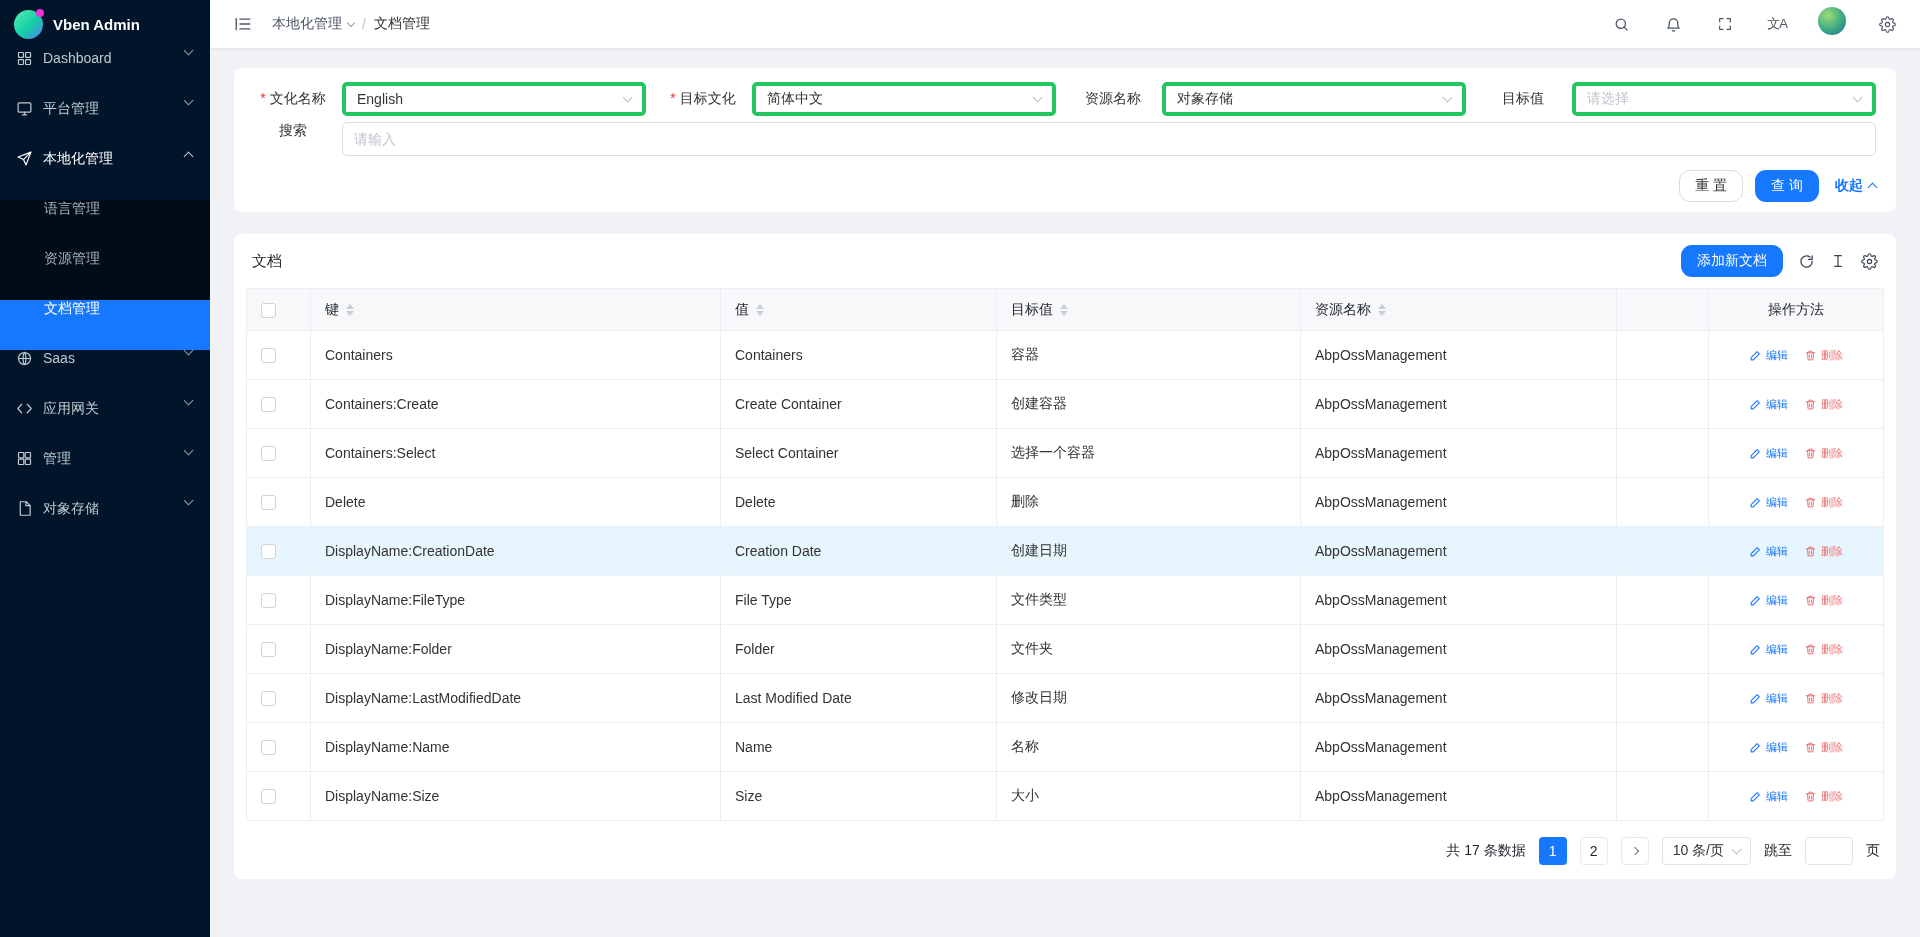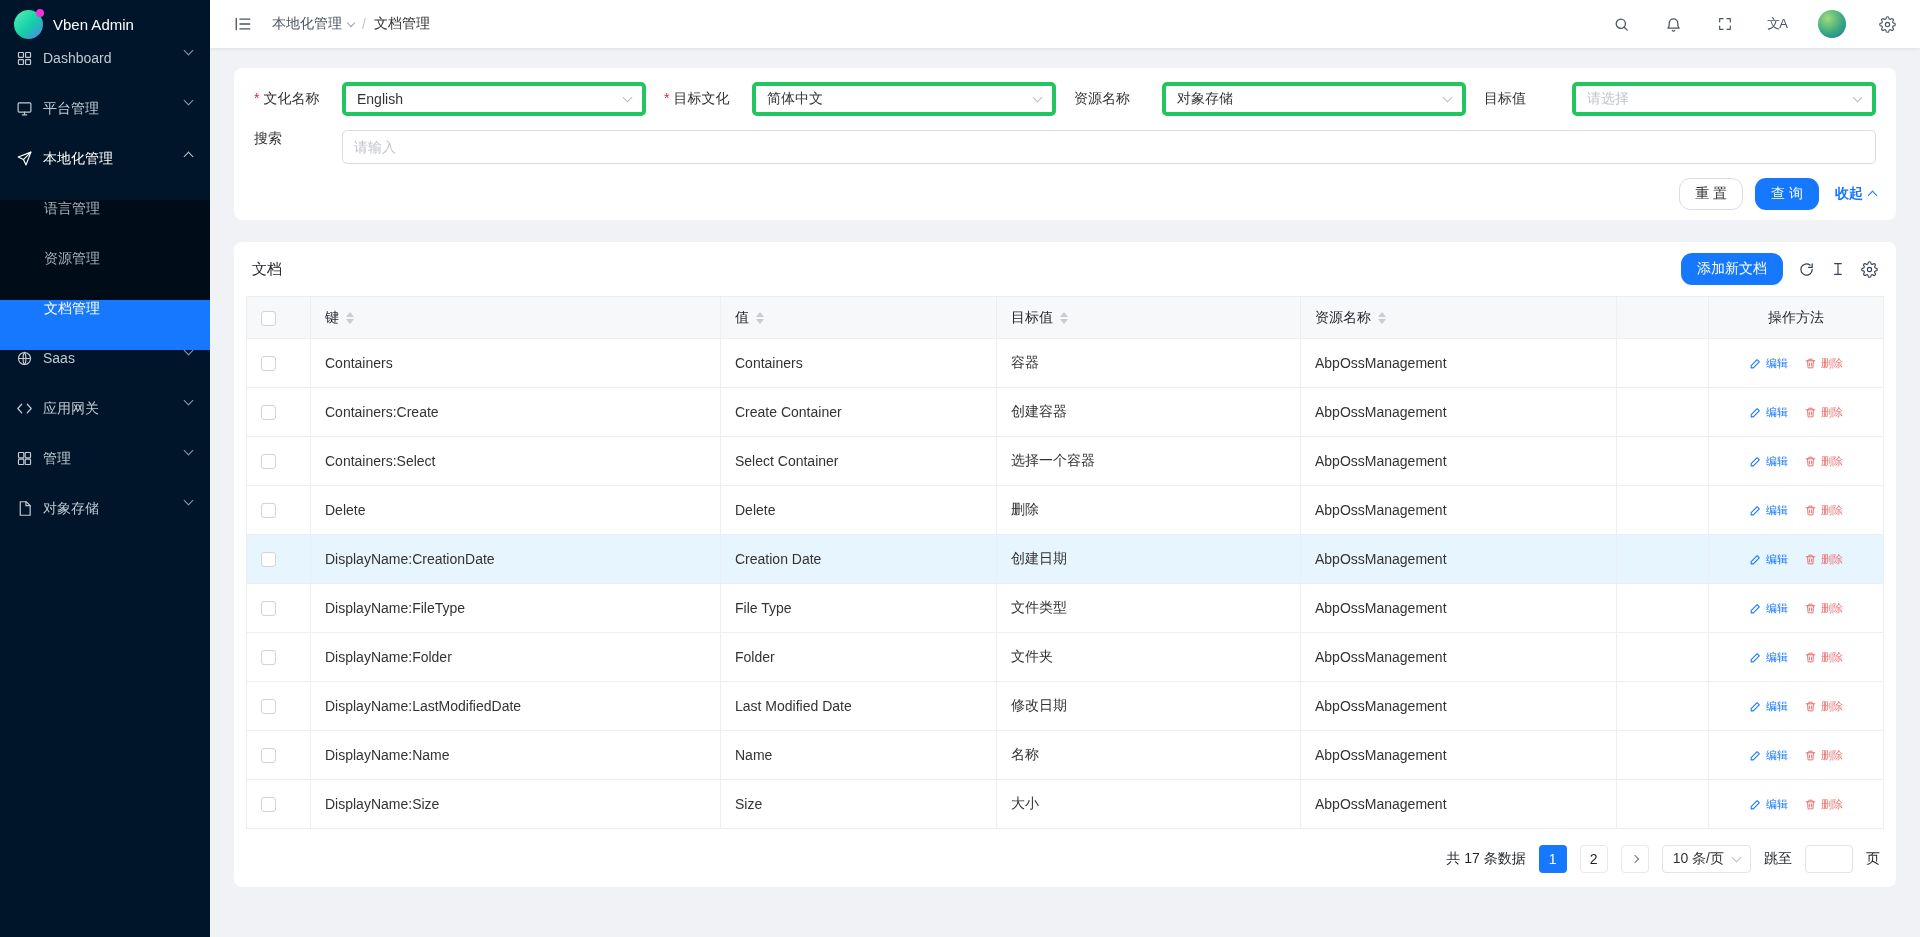--- a/index.html
+++ b/index.html
@@ -11,60 +11,60 @@
   body{
     width:1920px;height:937px;overflow:hidden;background:var(--page-bg);
     font-family:"Liberation Sans","DejaVu Sans",sans-serif;font-size:14px;color:#333;
   }
   
   .sidebar{position:fixed;left:0;top:0;width:210px;height:937px;background:var(--sidebar-bg);z-index:20}
   .logo{height:48px;display:flex;align-items:center;padding:0 14px;cursor:pointer}
   .logo-mark{width:29px;height:29px;border-radius:50%;flex:none;position:relative;
     background:linear-gradient(135deg,#43e6b0 15%,#12cfa6 55%,#5a7cfa 100%)}
   .logo-mark::after{content:"";position:absolute;width:8px;height:8px;border-radius:50%;background:#ef32d9;right:-1px;top:-1px}
-  .logo-title{color:#fff;font-size:15px;font-weight:400;margin-left:10px;white-space:nowrap}
+  .logo-title{color:#fff;font-size:15px;font-weight:700;margin-left:10px;white-space:nowrap}
   .menu{padding-top:2px}
   .menu-item{height:50px;display:flex;padding:0 18px 0 16px;color:#c2c9d1;cursor:pointer;white-space:nowrap}
   .menu-item .mi-icon{display:inline-flex;margin-right:10px;flex:none}
   .mi-label{flex:1;overflow:hidden;text-overflow:ellipsis}
   .menu-item.active{color:#fff}
   .menu-item.child{padding-left:44px;background:var(--submenu-bg);color:#a9b2bc}
   .menu-item.selected{background:var(--accent);color:#fff}
   .mchev{width:7px;height:7px;border-right:1.5px solid currentColor;border-bottom:1.5px solid currentColor;flex:none;opacity:.75}
   .mchev.down{transform:rotate(45deg);margin-top:-3px}
   .mchev.up{transform:rotate(-135deg);margin-top:3px}
   
   .layout{margin-left:210px;min-height:937px;background:var(--page-bg)}
   .topbar{height:48px;background:#fff;display:flex;align-items:center;padding:0 16px;box-shadow:0 1px 4px rgba(0,21,41,.08);position:relative;z-index:10}
   .tb-icon{width:34px;height:34px;display:inline-flex;align-items:center;justify-content:center;color:#4b5563;cursor:pointer;border-radius:4px;flex:none}
-  .tb-right{margin-left:auto;display:flex;align-items:center;gap:18px}
+  .tb-right{margin-left:auto;display:flex;gap:18px}
   .avatar{width:28px;height:28px;border-radius:50%;flex:none;margin:0 6px;cursor:pointer;
     background:radial-gradient(circle at 35% 30%,#9fdc7a,#3aa882 55%,#1d6fa3 100%)}
   .translate-glyph{font-size:13px;letter-spacing:-1px}
   .breadcrumb{display:flex;align-items:center;margin-left:12px;gap:8px}
   .bc-item{color:#4b5563;display:flex;align-items:center;gap:6px;cursor:pointer}
   .bc-item.current{color:#333;cursor:default}
   .bc-chev{width:6px;height:6px;border-right:1.4px solid #9aa0a6;border-bottom:1.4px solid #9aa0a6;transform:rotate(45deg);margin-top:-3px}
   .bc-sep{color:#c0c4cc}
   
   .card{background:#fff;border-radius:8px}
   .filter-card{margin:20px 24px 0;padding:14px 20px 10px}
   .filter-row{display:flex}
   .field{flex:1;display:flex;align-items:center;min-width:0;margin-right:18px}
   .field:last-child{margin-right:0}
-  .f-label{width:88px;flex:none;text-align:left;padding-right:10px;color:#333;white-space:nowrap}
+  .f-label{width:88px;flex:none;text-align:center;padding-right:10px;color:#333;white-space:nowrap}
   .f-label.req::before{content:"*";color:#f5222d;margin-right:4px}
   .select{flex:1;height:34px;border:4px solid #22c55e;border-radius:5px;display:flex;align-items:center;padding:0 11px;cursor:pointer;background:#fff;min-width:0}
   .sel-value{flex:1;color:#333;overflow:hidden;white-space:nowrap}
   .sel-placeholder{flex:1;color:#c0c4cc;overflow:hidden;white-space:nowrap}
   .chev{display:inline-block;width:7px;height:7px;border-right:1.6px solid #b9bec7;border-bottom:1.6px solid #b9bec7;flex:none}
   .chev.down{transform:rotate(45deg);margin-top:-3px}
   .chev.up{transform:rotate(-135deg);margin-top:3px;border-color:var(--accent)}
   .chev.right{transform:rotate(-45deg);border-color:#6b7280;width:6px;height:6px}
-  .search-row{margin-top:14px}
+  .search-row{margin-top:6px}
   .text-input{flex:1;height:34px;border:1px solid #d9dde3;border-radius:5px;padding:0 11px;font:inherit;color:#333;outline:none;min-width:0}
   .text-input::placeholder{color:#c0c4cc}
   .filter-actions{display:flex;justify-content:flex-end;align-items:center;gap:12px;margin-top:14px}
   .btn{height:32px;padding:0 15px;border-radius:11px;border:1px solid transparent;font:inherit;cursor:pointer;display:inline-flex;align-items:center;white-space:nowrap}
   .btn-default{background:#fff;border-color:#d9dde3;color:#333}
   .btn-primary{background:var(--accent);color:#fff}
   .collapse-link{color:var(--accent);display:inline-flex;align-items:center;gap:6px;cursor:pointer;margin-left:4px;font-weight:600}
   
   .table-card{margin:22px 24px 16px;padding:0 12px 14px}
   .table-header{height:54px;display:flex;align-items:center;padding:0 6px}

